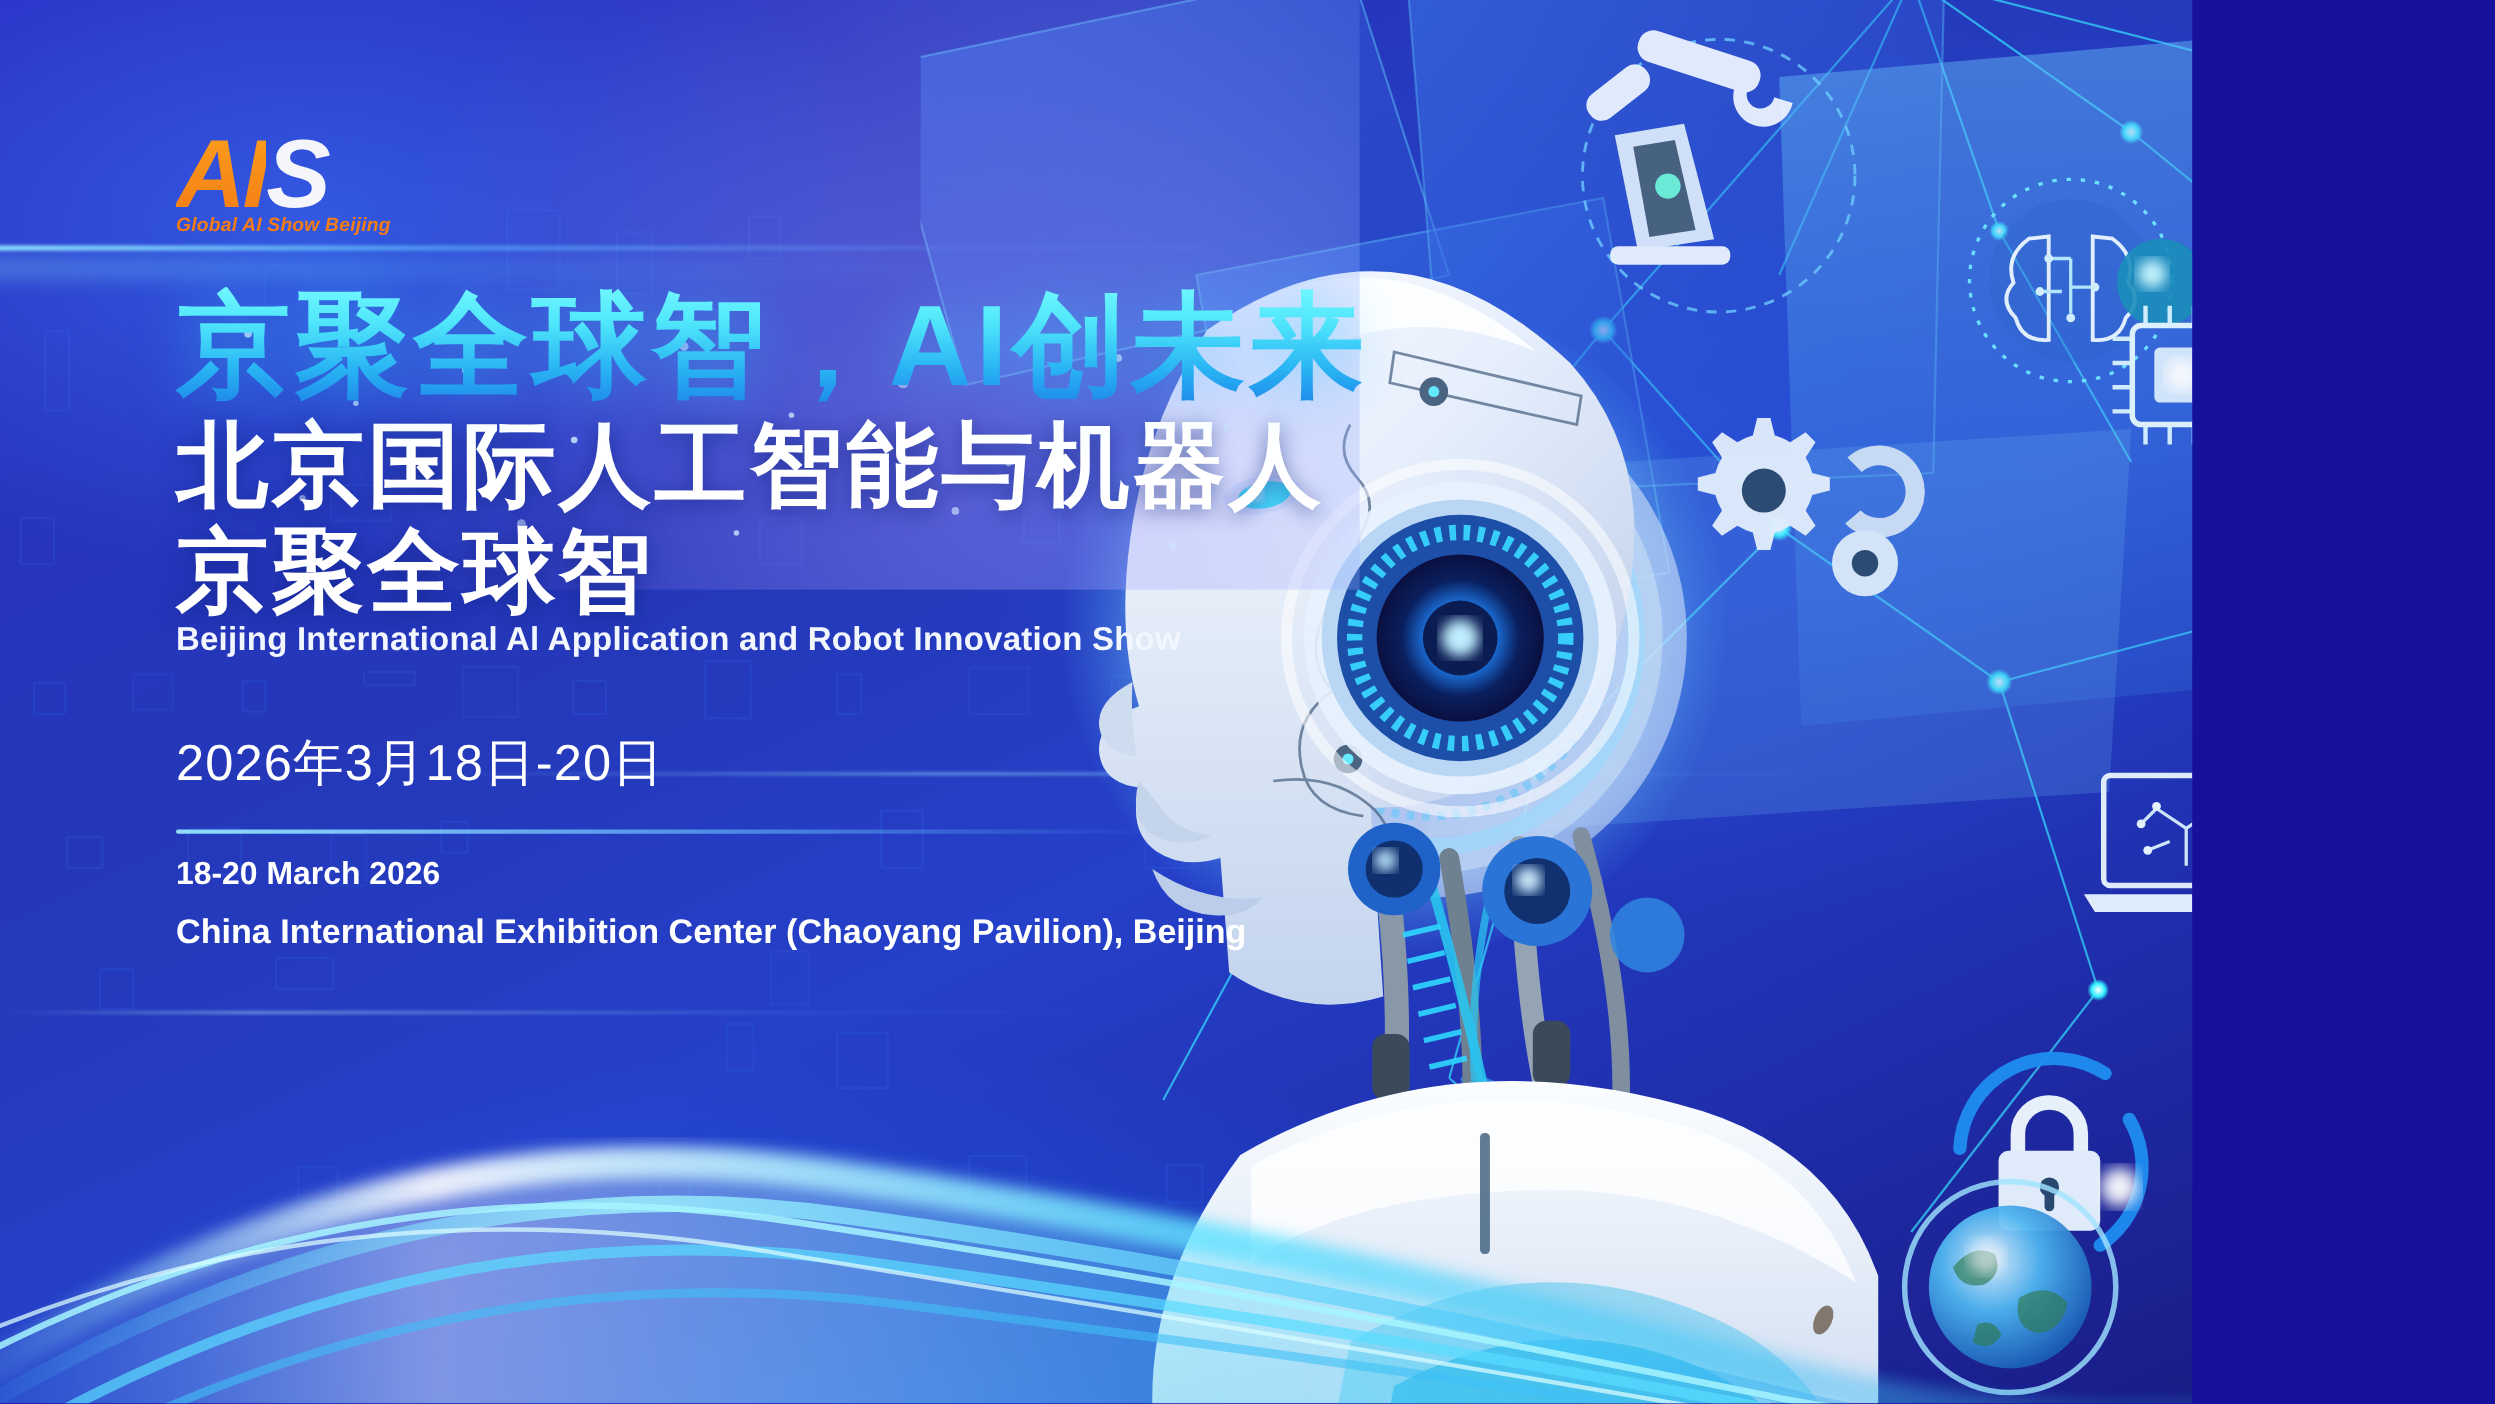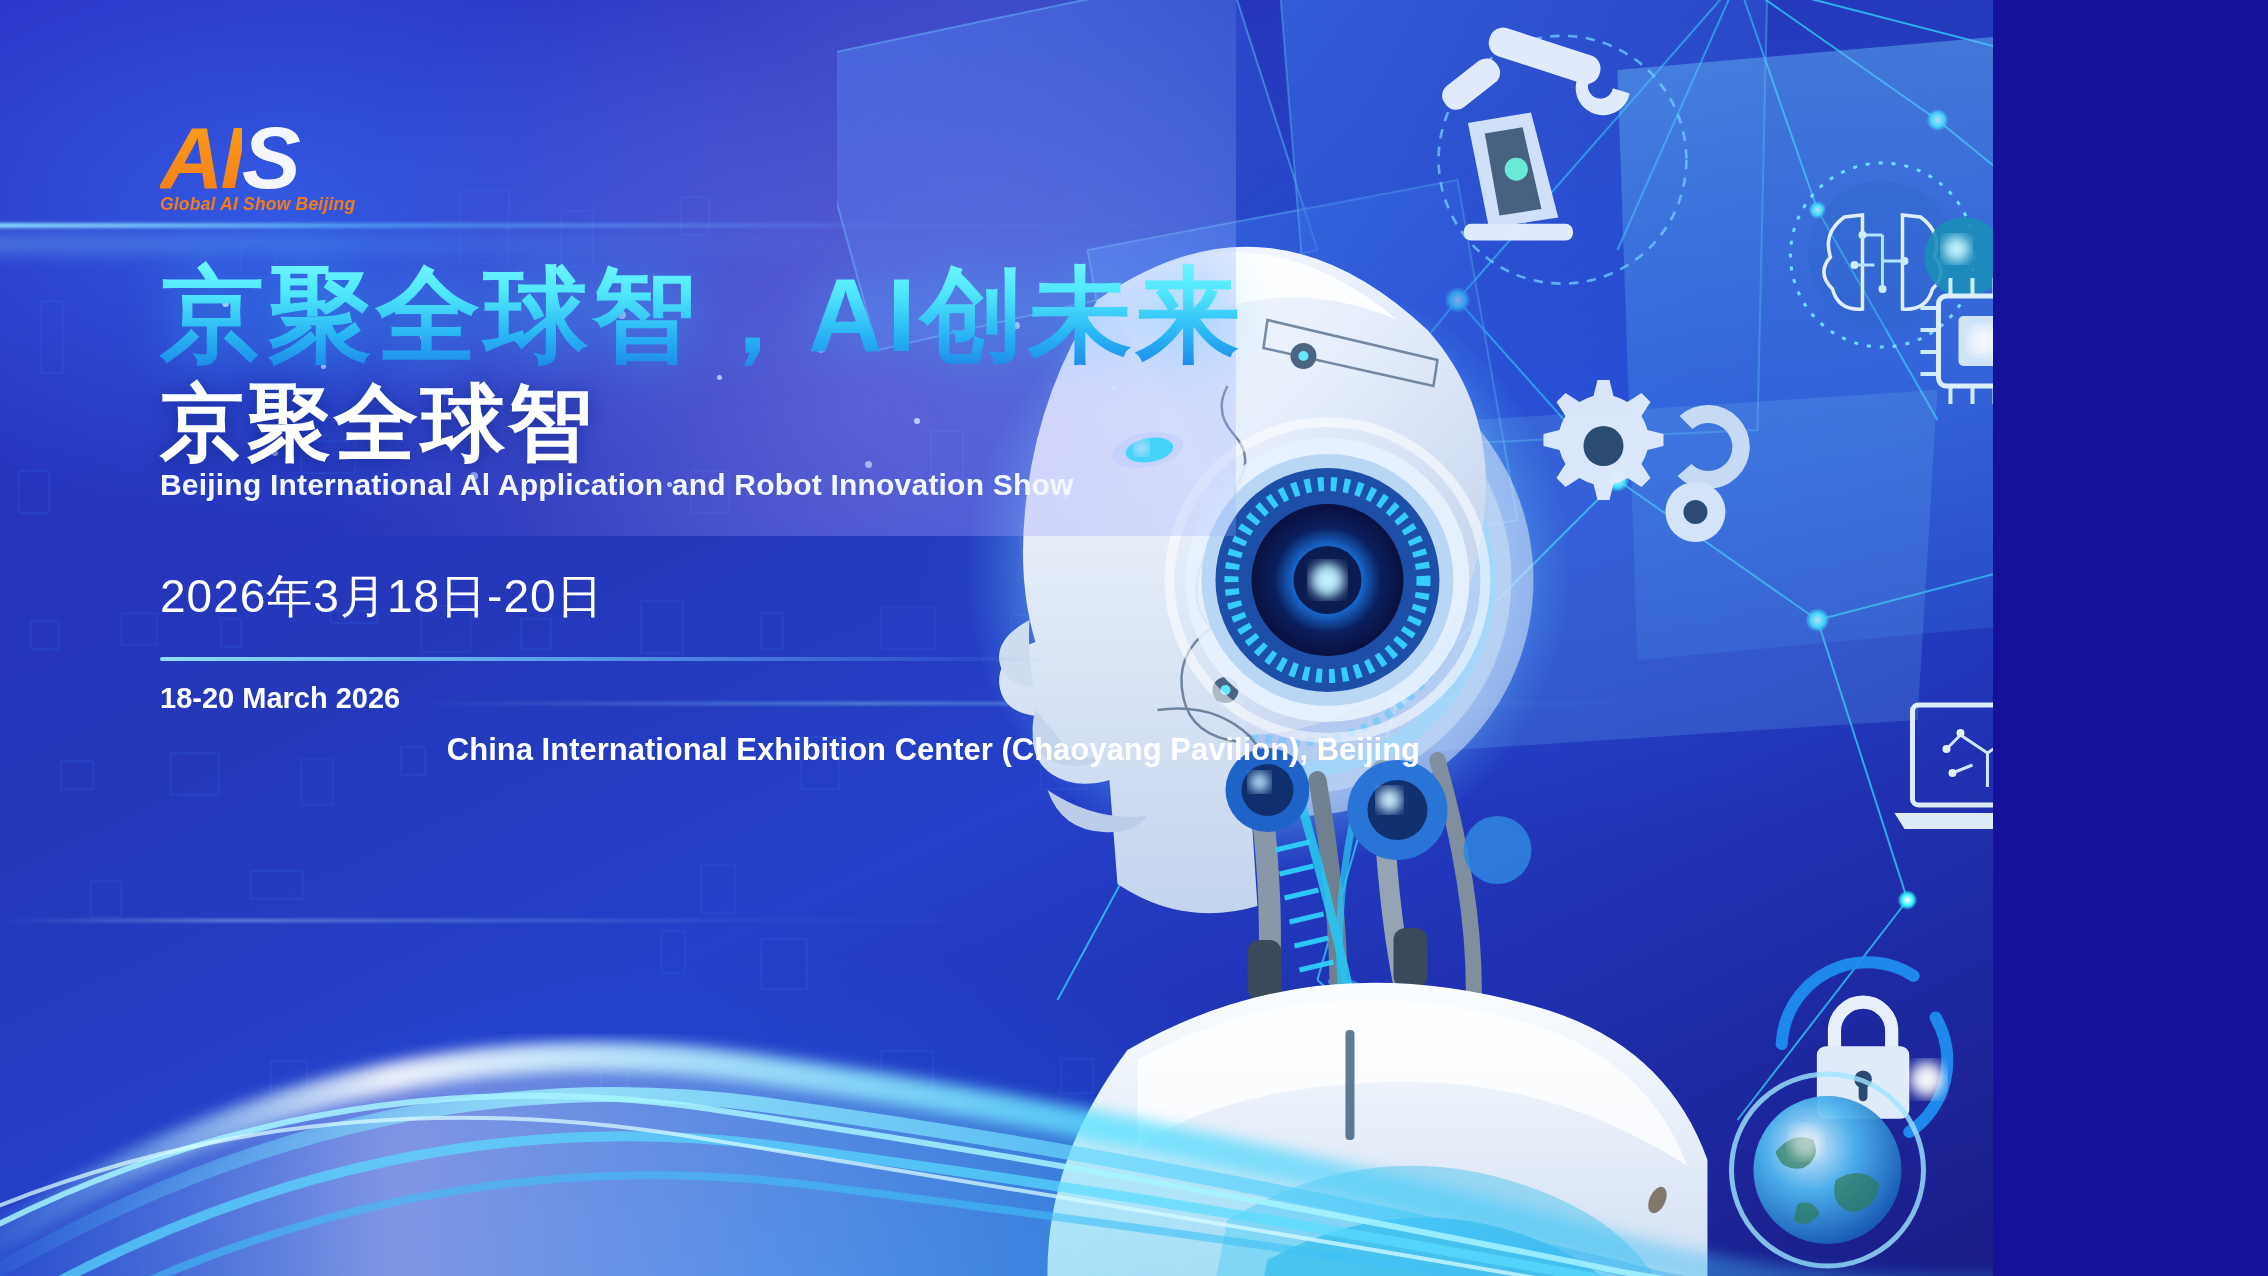--- a/index.html
+++ b/index.html
@@ -89,21 +89,21 @@
 
   .dates{margin-top:60px;}
   .date-cn{font-size:46px;color:#FFFFFF;line-height:1.5;letter-spacing:1px;white-space:nowrap;}
 
   .divider{
     margin:26px 0 22px 0;width:900px;height:4px;border-radius:2px;
     background:linear-gradient(90deg,rgba(150,230,255,.95) 0%,rgba(110,200,255,.7) 45%,rgba(90,170,255,.1) 92%,rgba(0,0,0,0) 100%);
   }
 
   .date-en{font-size:29px;font-weight:600;color:#FFFFFF;line-height:1.1;white-space:nowrap;}
-  .venue-en{margin-top:18px;font-size:31px;font-weight:bold;color:#FFFFFF;line-height:1.1;white-space:nowrap;text-align:right;}
+  .venue-en{margin-top:18px;font-size:31px;font-weight:bold;color:#FFFFFF;line-height:1.1;white-space:nowrap;}
 </style>
 </head>
 <body>
 
 <div class="banner">
 
   <div class="layer glyph-field">
     <div class="glyph" style="left:30px;top:620px;width:26px;height:26px;"></div>
     <div class="glyph f" style="left:120px;top:612px;width:34px;height:30px;"></div>
     <div class="glyph" style="left:220px;top:618px;width:18px;height:26px;"></div>
@@ -484,20 +484,21 @@
 
   <div class="content">
 
     <div class="logo">
       <div class="logo-word"><span class="logo-ai">AI</span><span class="logo-s">S</span></div>
       <div class="logo-tag">Global AI Show Beijing</div>
     </div>
 
     <h1 class="headline">京聚全球智，AI创未来</h1>
 
+    <div class="subtitle-cn">北京国际人工智能与机器人</div>
     <div class="subtitle-cn">京聚全球智</div>
 
     <div class="subtitle-en">Beijing International Al Application and Robot Innovation Show</div>
 
     <div class="dates">
       <div class="date-cn">2026年3月18日-20日</div>
 
       <div class="divider"></div>
 
       <div class="date-en">18-20 March 2026</div>

